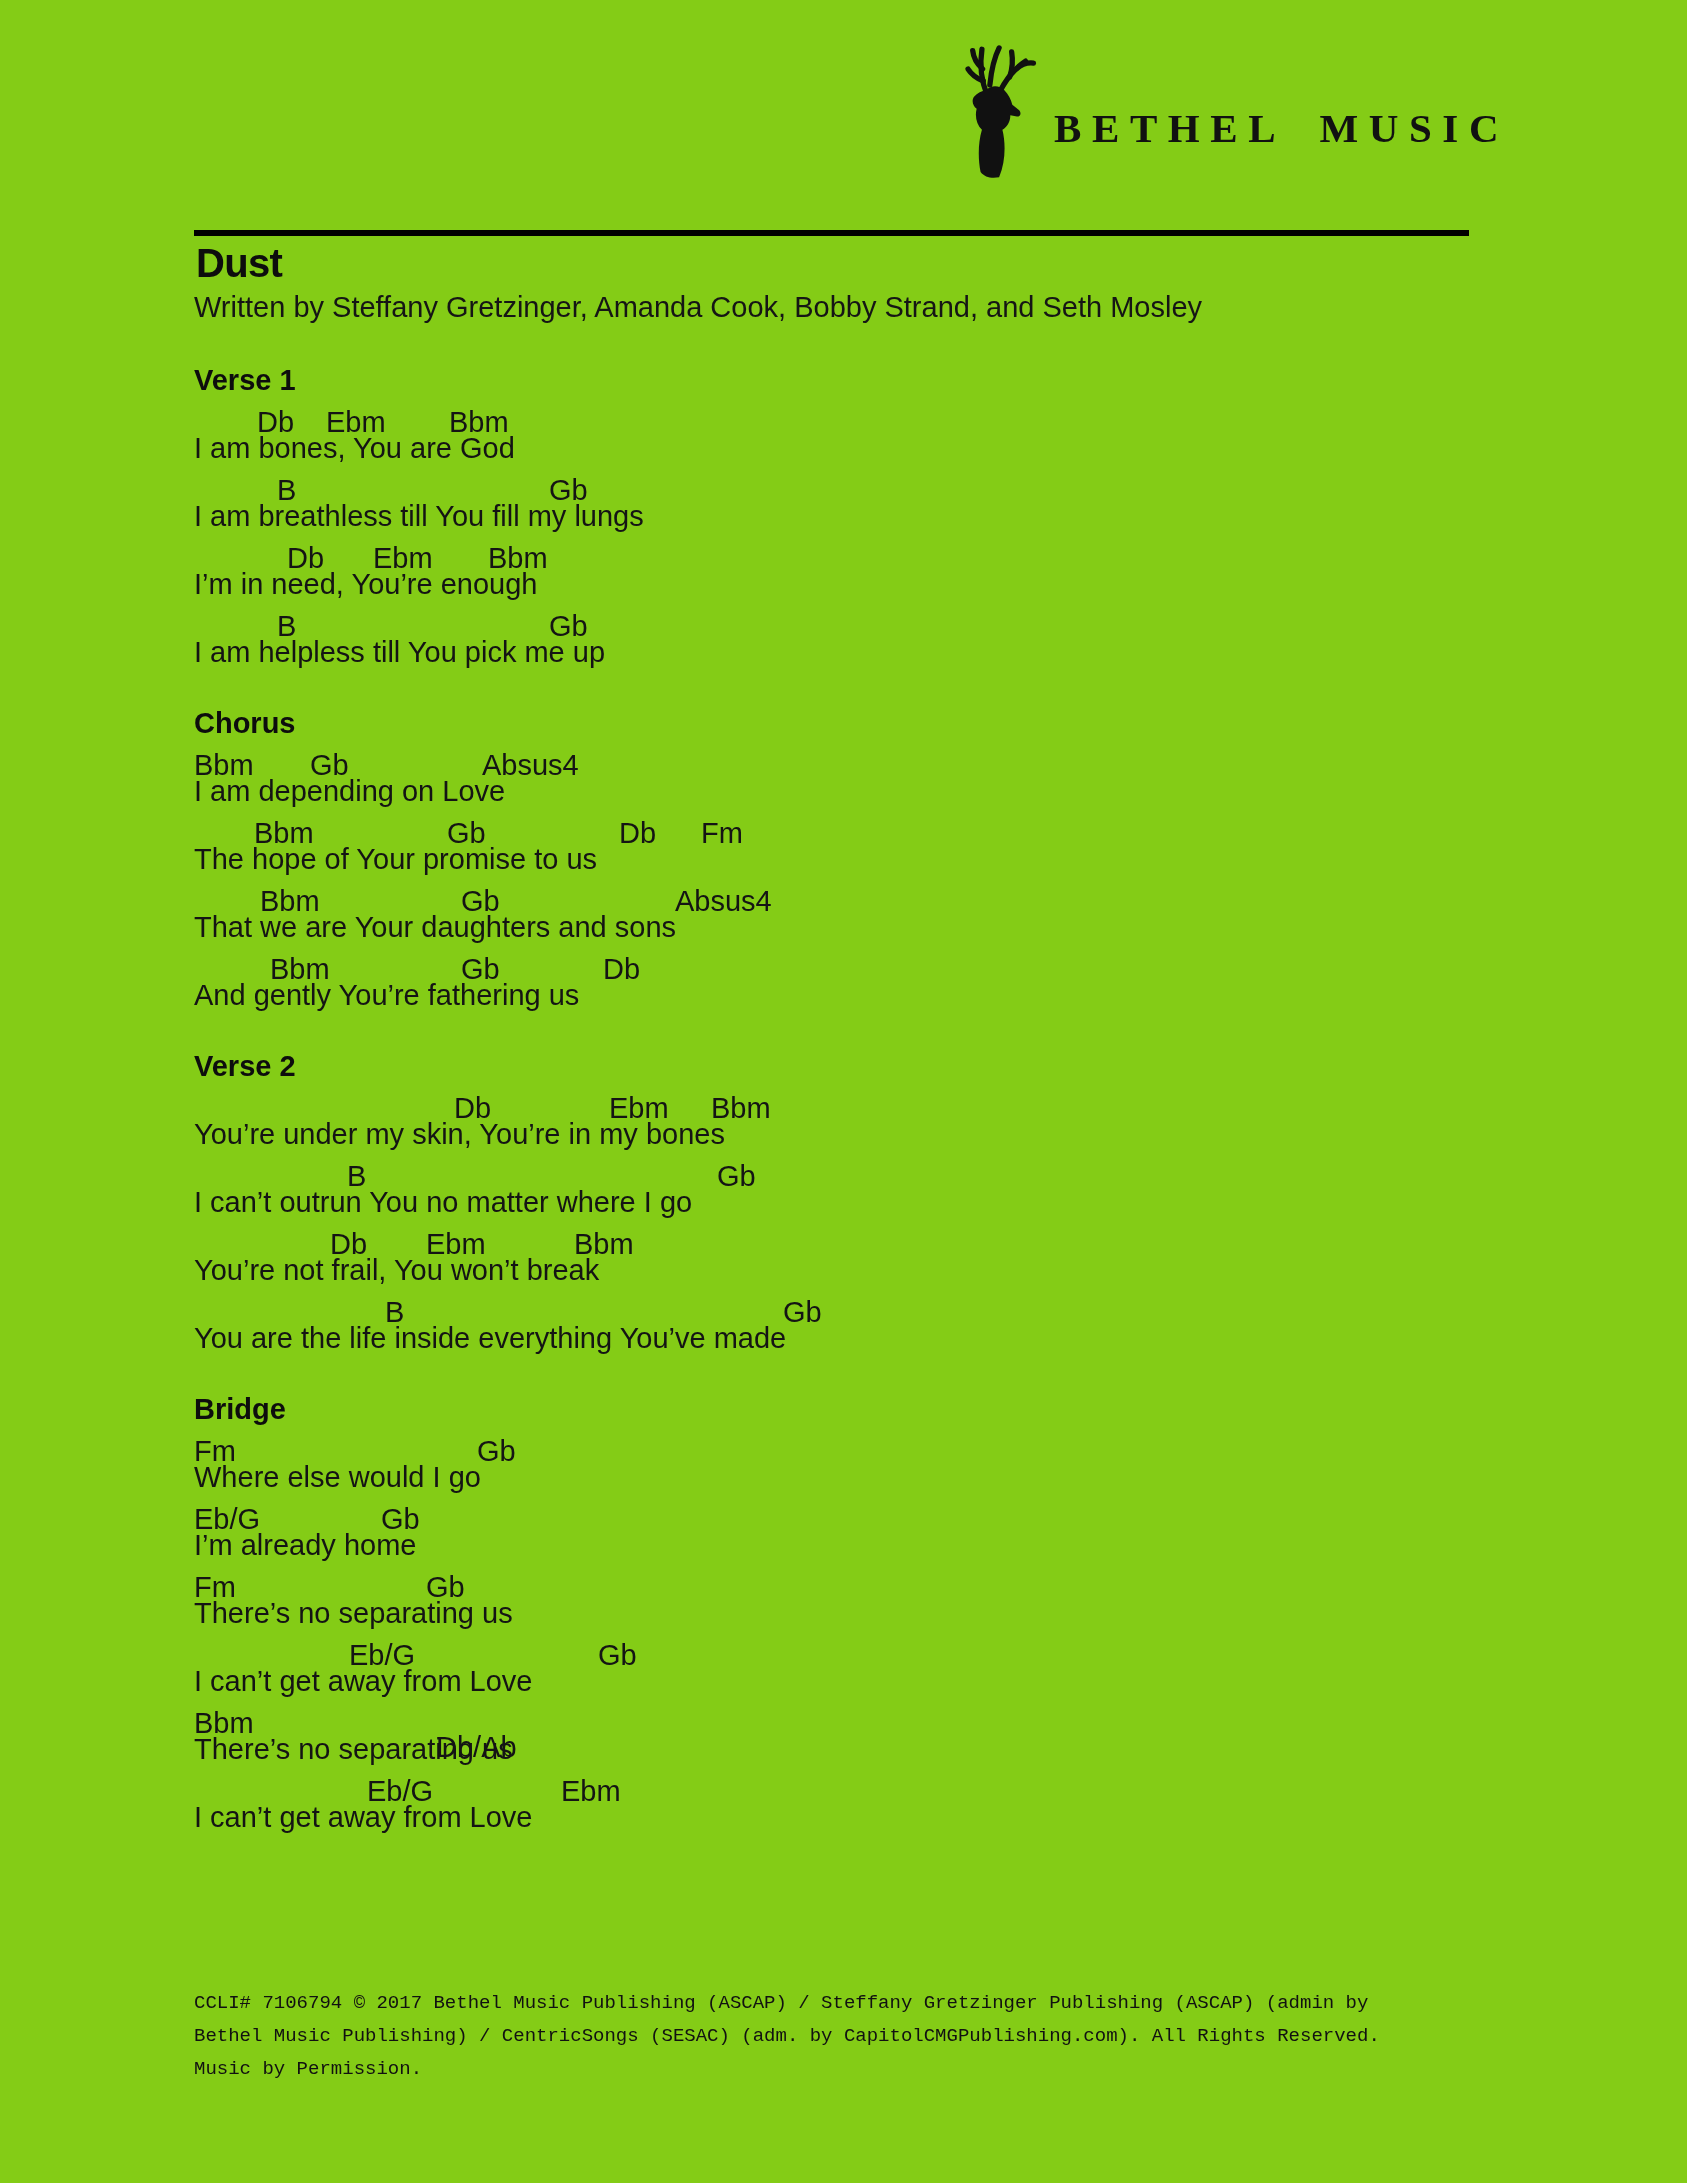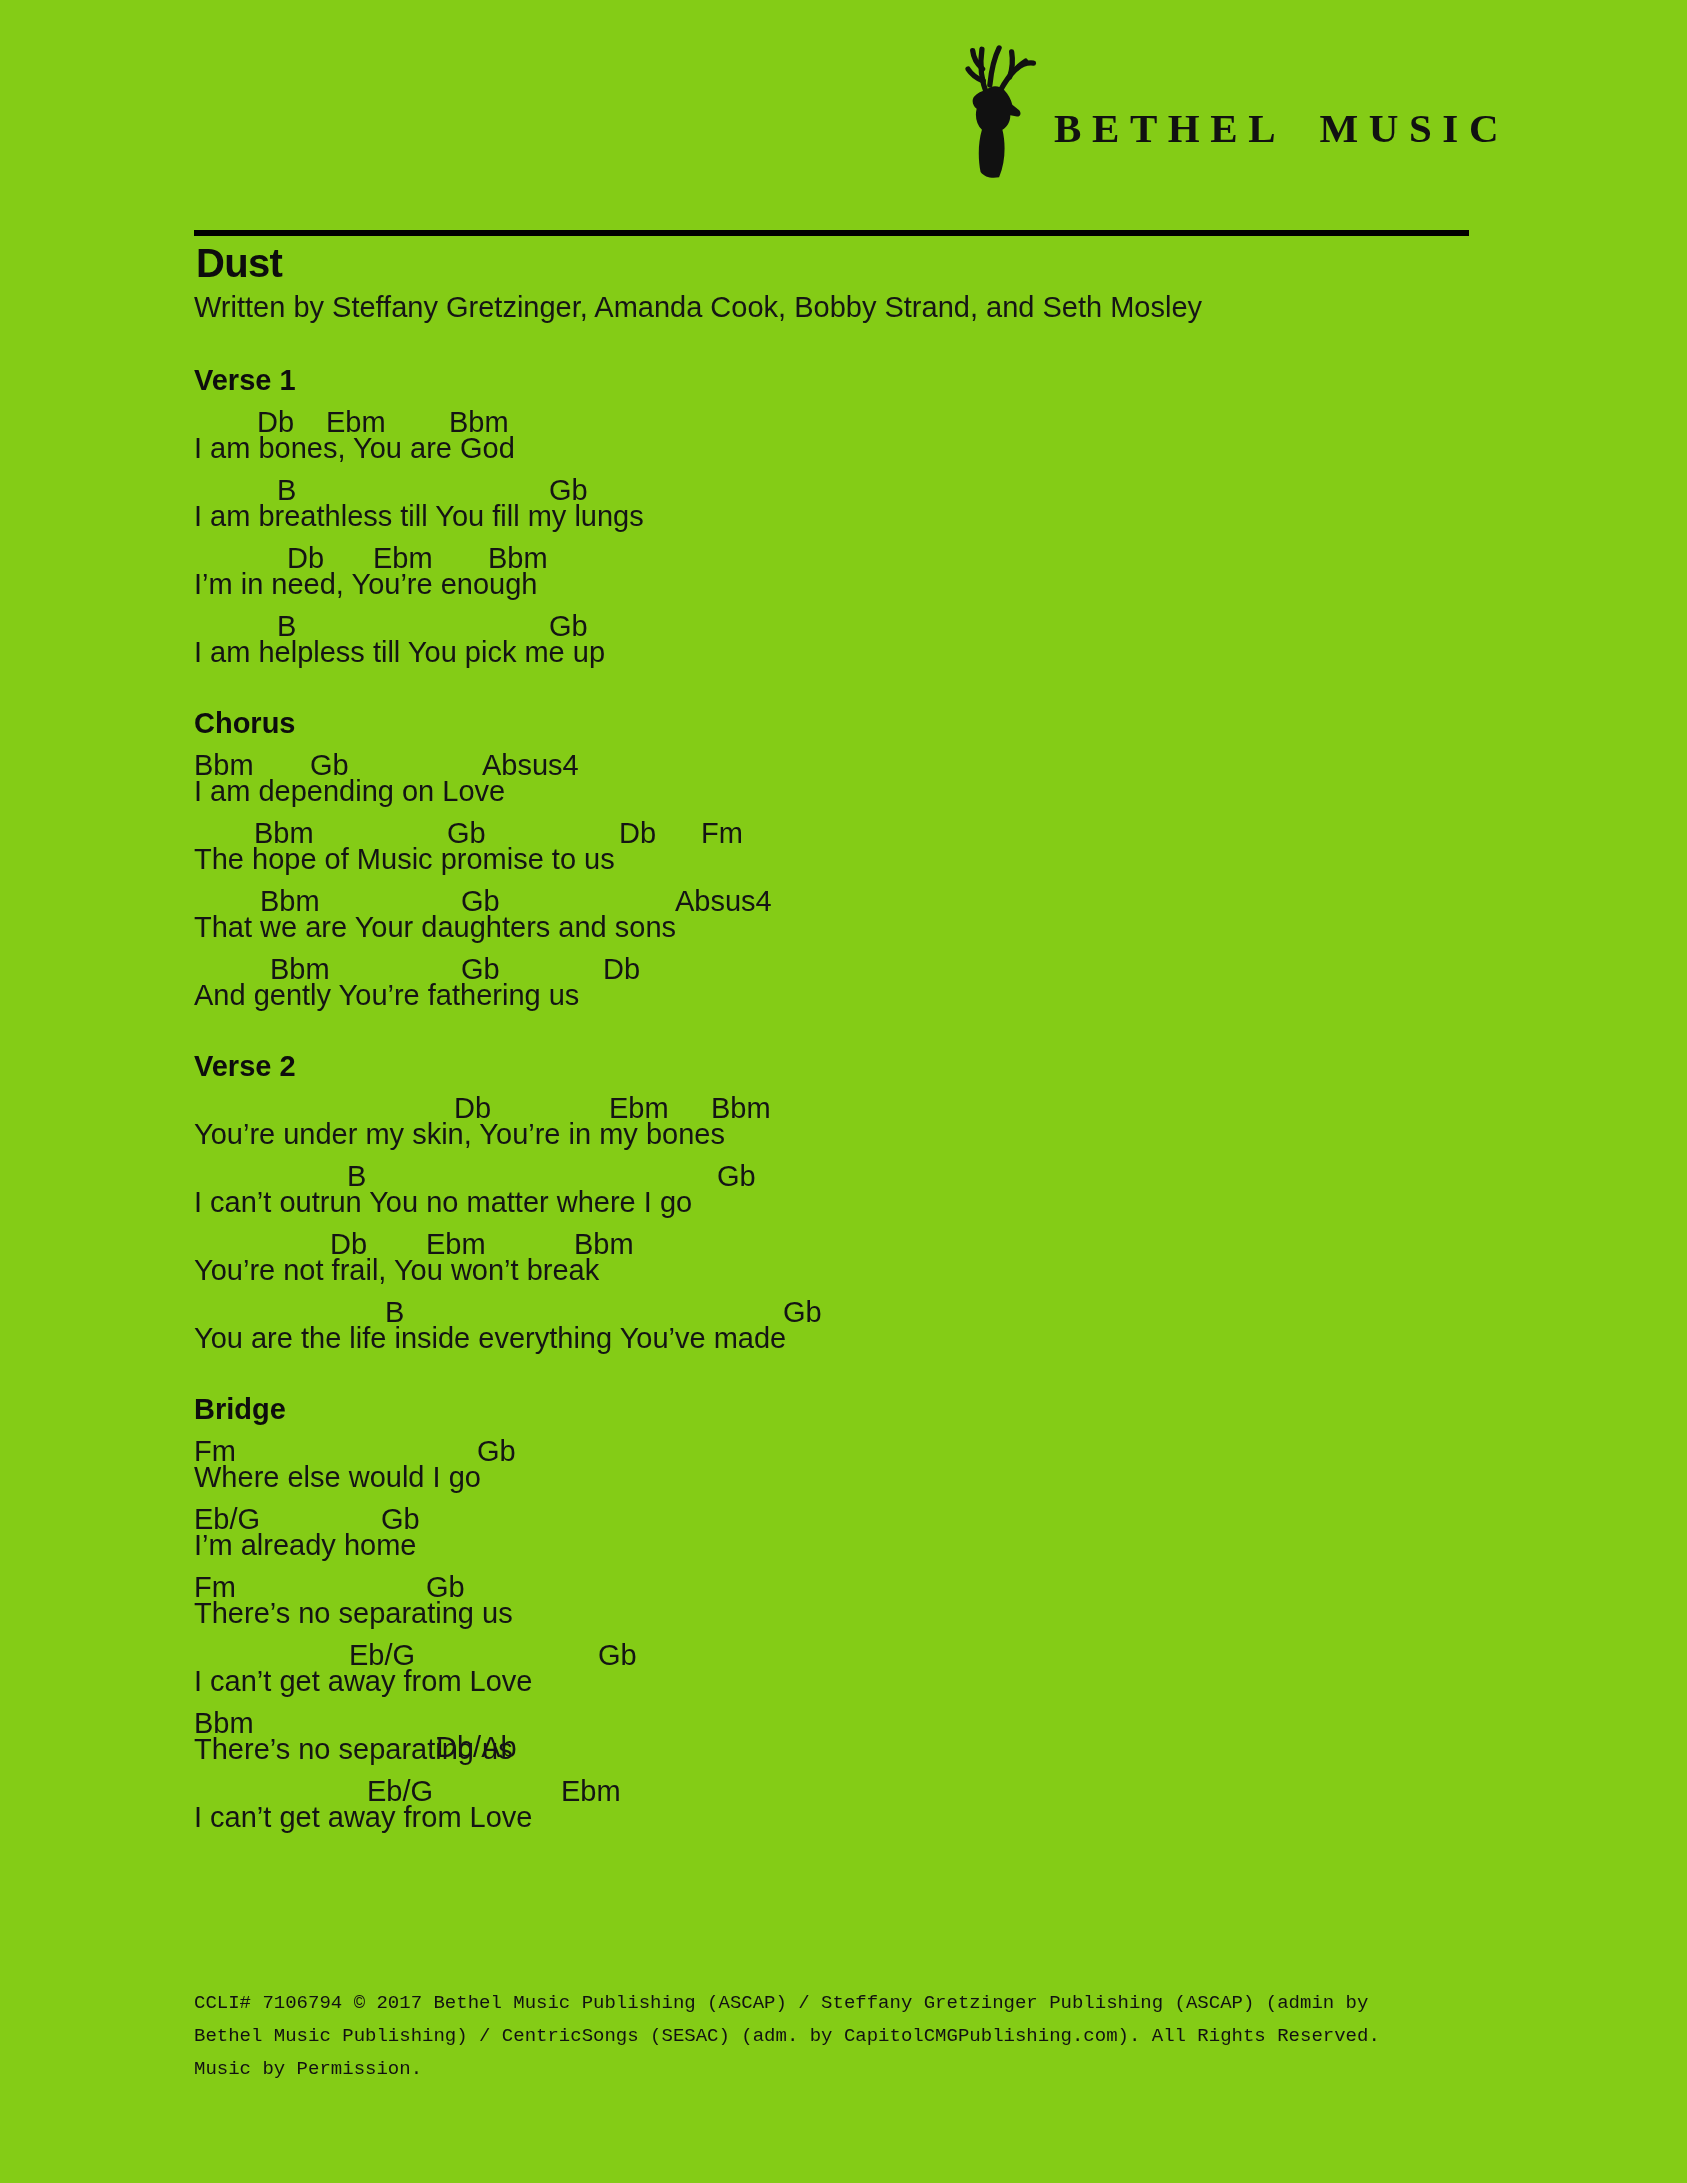--- a/index.html
+++ b/index.html
@@ -112,21 +112,21 @@
           <span class="chord" style="left: 116px;">Gb</span>
           <span class="chord" style="left: 288px;">Absus4</span>
         </div>
         <div class="lyric-line">I am depending on Love</div>
         <div class="chord-line">
           <span class="chord" style="left: 60px;">Bbm</span>
           <span class="chord" style="left: 253px;">Gb</span>
           <span class="chord" style="left: 425px;">Db</span>
           <span class="chord" style="left: 507px;">Fm</span>
         </div>
-        <div class="lyric-line">The hope of Music promise to us</div>
+        <div class="lyric-line">The hope of Your promise to us</div>
         <div class="chord-line">
           <span class="chord" style="left: 66px;">Bbm</span>
           <span class="chord" style="left: 267px;">Gb</span>
           <span class="chord" style="left: 481px;">Absus4</span>
         </div>
         <div class="lyric-line">That we are Your daughters and sons</div>
         <div class="chord-line">
           <span class="chord" style="left: 76px;">Bbm</span>
           <span class="chord" style="left: 267px;">Gb</span>
           <span class="chord" style="left: 409px;">Db</span>

